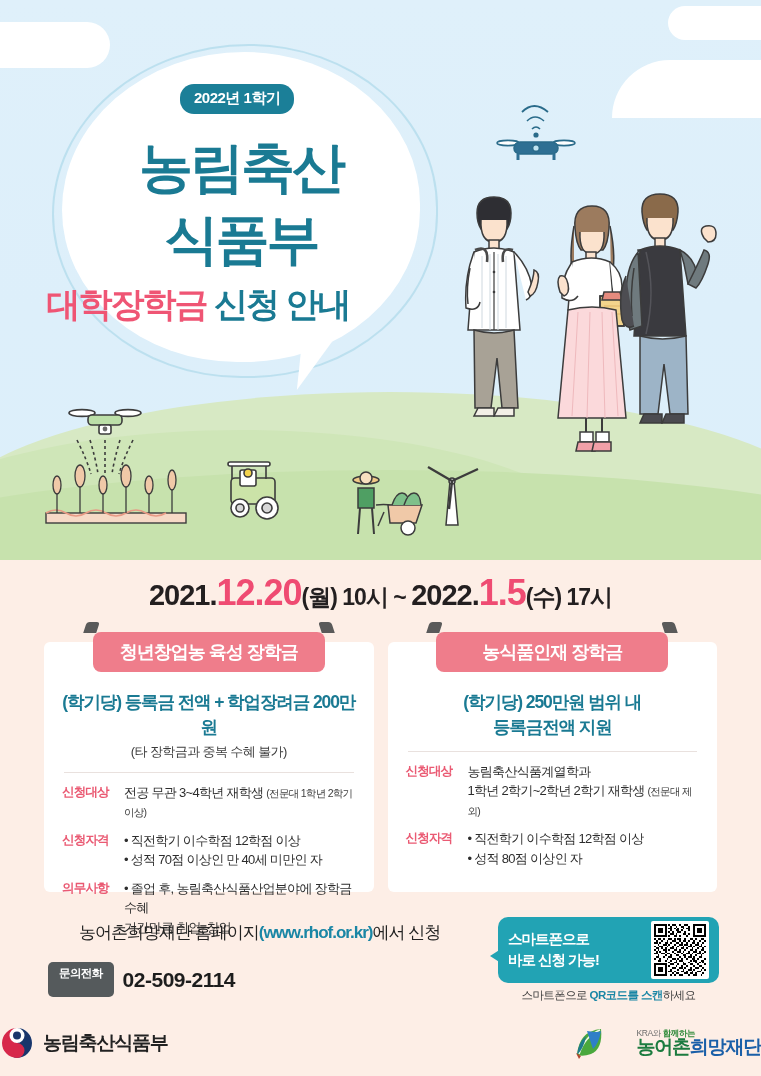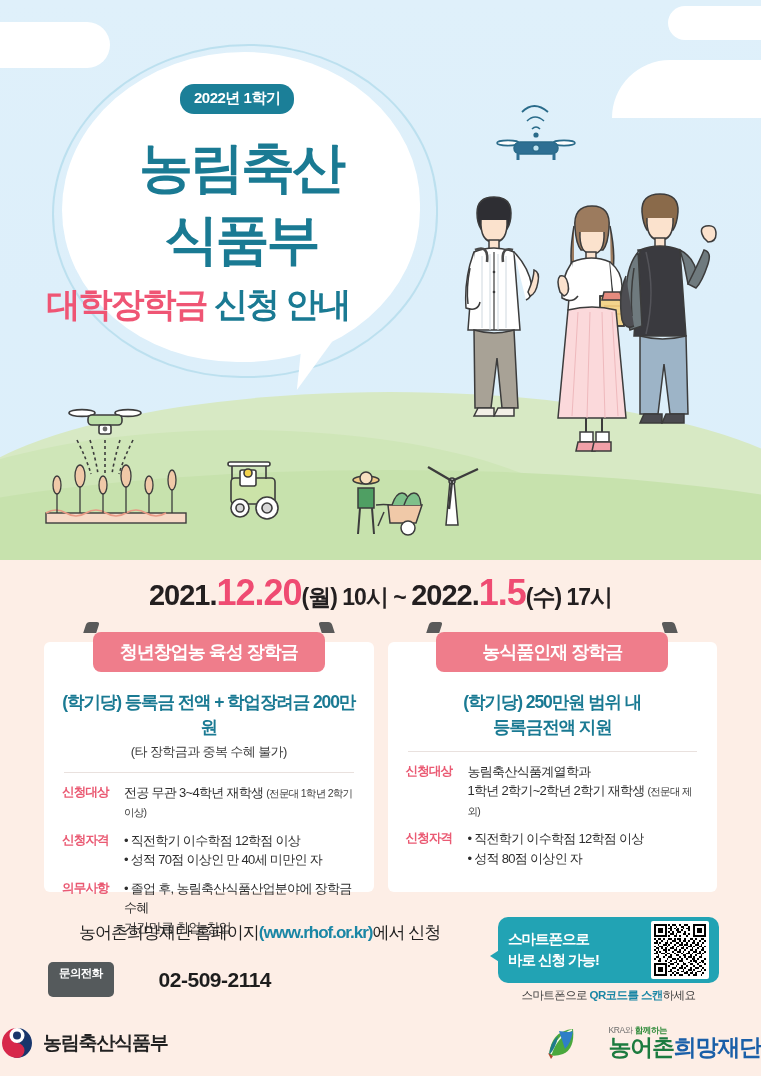--- a/index.html
+++ b/index.html
@@ -78,21 +78,21 @@
   .rbody{flex:1;color:#2d2d2d;font-size:13px;letter-spacing:-.7px;line-height:1.5;}
   .rbody .tiny{font-size:10.5px;letter-spacing:-.7px;color:#3c3c3c;}
   .bul{display:block;}
 
   
   .foot-line{position:absolute;left:48px;top:921px;font-size:17px;color:#222;letter-spacing:-1px;margin-left:31px;}
   .foot-line .url{color:#1a86a5;font-weight:bold;}
   .phone-wrap{position:absolute;left:48px;top:962px;display:flex;align-items:center;gap:9px;}
   .phone-tag{background:#555a5c;color:#fff;font-size:11.5px;font-weight:bold;
              padding:4px 11px 16px;border-radius:5px;letter-spacing:-.6px;}
-  .phone-num{font-size:21px;font-weight:bold;color:#1d1d1d;letter-spacing:-.5px;margin-left:36px;}
+  .phone-num{font-size:21px;font-weight:bold;color:#1d1d1d;letter-spacing:-.5px;}
 
   .qrbox{position:absolute;left:498px;top:917px;width:221px;height:66px;
          background:#22a3b4;border-radius:10px;display:flex;align-items:center;
          padding:0 10px;box-sizing:border-box;}
   .qrtail{position:absolute;left:490px;top:947px;width:0;height:0;
           border-right:14px solid #22a3b4;border-top:9px solid transparent;
           border-bottom:9px solid transparent;}
   .qrtext{color:#ffffff;font-weight:bold;font-size:14.5px;line-height:1.42;
           letter-spacing:-1px;flex:1;}
   .qrimg{width:58px;height:58px;background:#fff;padding:3px;box-sizing:border-box;border-radius:2px;}
@@ -100,21 +100,21 @@
          font-size:11.5px;color:#3a3a3a;letter-spacing:-.6px;}
   .qrcap b{color:#1a86a5;}
 
   .logos{position:absolute;left:0;top:1026px;width:761px;display:flex;
          justify-content:space-between;align-items:center;gap:34px;}
   .logo{display:flex;align-items:center;gap:9px;}
   .logo-text{font-size:19px;font-weight:bold;color:#222;letter-spacing:-1.2px;}
   .kra-stack{display:flex;flex-direction:column;line-height:1.05;margin-left:22px;}
   .kra-top{font-size:8.5px;color:#6d6d6d;letter-spacing:-.4px;}
   .kra-top b{color:#2f8b3a;}
-  .kra-main{font-size:23px;font-weight:bold;color:#1c7b3f;letter-spacing:-1.2px;}
+  .kra-main{font-size:19px;font-weight:bold;color:#1c7b3f;letter-spacing:-1.2px;}
   .kra-main .blue{color:#1a5fa8;}
 </style>
 </head>
 <body>
 
 <div class="poster">
 
   <div class="sky">
     <div class="cloud c1"></div>
     <div class="cloud c2"></div>

